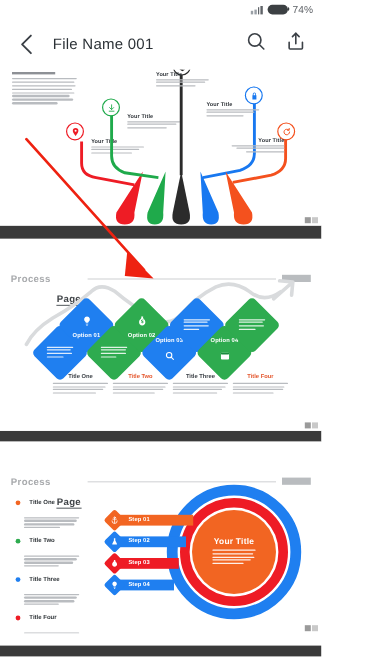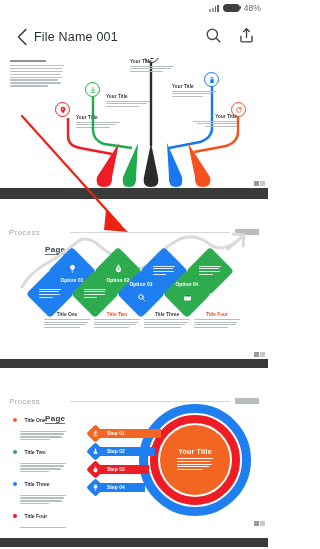--- a/index.html
+++ b/index.html
@@ -14,21 +14,21 @@
   .sig i:nth-child(1){height:3px;} .sig i:nth-child(2){height:4.5px;}
   .sig i:nth-child(3){height:6px;background:#5f6368;} .sig i:nth-child(4){height:7.5px;background:#5f6368;}
   .batt { width:17px; height:8px; border-radius:4px; background:#3c4043; position:relative; }
   .batt:after { content:""; position:absolute; right:-1.8px; top:2.4px; width:1.6px; height:3px;
                 background:#3c4043; border-radius:0 1px 1px 0; }
   .batt-pct { font-size:8.5px; color:#5f6368; letter-spacing:.1px; }
 
   
   .appbar { height:42px; display:flex; align-items:center; padding:0 12px; background:#fff; }
   .back { width:22px; height:22px; flex:0 0 auto; cursor:pointer; }
-  .title { flex:1; font-size:12.5px; color:#2b3136; letter-spacing:.2px; }
+  .title { flex:1; font-size:12.5px; color:#2b3136; margin-left:10px; letter-spacing:.2px; }
   .actions { display:flex; gap:14px; align-items:center; }
   .actions svg { cursor:pointer; }
 
   
   .doc { position:relative; width:268px; height:491px; background:#ffffff; overflow:hidden; }
   .slide { position:relative; width:268px; background:#fff; overflow:hidden; }
   .gap { width:268px; height:11px; background:#3a3a3a; }
   .gap.thin { height:9px; }
   .pagebadge { position:absolute; right:3px; bottom:2px; display:flex; gap:1px; }
   .pagebadge s { display:block; width:5px; height:5px; background:#9a9a9a; }
@@ -47,21 +47,21 @@
          display:flex; align-items:center; justify-content:center; background:#fff; }
   .ico svg { width:8px; height:8px; }
   .cap { position:absolute; width:44px; }
   .cap b { display:block; font-size:4.6px; color:#30353a; margin-bottom:1.5px; letter-spacing:.1px; }
   .cap .ln { height:1.1px; }
   .cap.r { text-align:right; }
 
   
   .s2 { height:160px; }
   .phead { position:absolute; left:9px; top:10px; right:9px; display:flex; align-items:center; gap:5px; }
-  .phead .t1 { font-size:8px; color:#a8aaad; letter-spacing:.3px; }
+  .phead .t1 { font-size:8px; color:#a8aaad; letter-spacing:.3px;font-weight:bold; }
   .phead .t2 { font-size:8px; color:#3f4347; font-weight:bold; letter-spacing:.3px;
                border-bottom:1px solid #6d7276;margin-top:36px; }
   .phead .rule { flex:1; height:1px; background:#d6d8da; }
   .phead .tag { width:24px; height:6px; background:#b9bcbf; }
   .dia { position:absolute; width:34px; height:34px; transform:rotate(45deg); border-radius:4px; }
   .dia > div { transform:rotate(-45deg); width:34px; height:34px; display:flex;
                flex-direction:column; align-items:center; justify-content:center; gap:1.5px; }
   .dia .lbl { font-size:4.8px; color:#fff; font-weight:bold; letter-spacing:.1px; }
   .dia .body { width:22px; }
   .dia .body .ln { background:rgba(255,255,255,.85); height:1.1px; }
@@ -98,21 +98,21 @@
 <body>
 
 <div class="statusbar">
   <span class="sig">
       <i></i>
       <i></i>
       <i></i>
       <i></i>
     </span>
   <span class="batt"></span>
-  <span class="batt-pct">48%</span>
+  <span class="batt-pct">74%</span>
 </div>
 
 <div class="appbar">
   <span class="back">
     <svg viewBox="0 0 24 24" width="22" height="22" fill="none" stroke="#3c4147" stroke-width="1.7" stroke-linecap="round" stroke-linejoin="round">
         <polyline points="15 4 7 12 15 20"></polyline>
       </svg>
   </span>
   <span class="title">File Name 001</span>
   <span class="actions">

